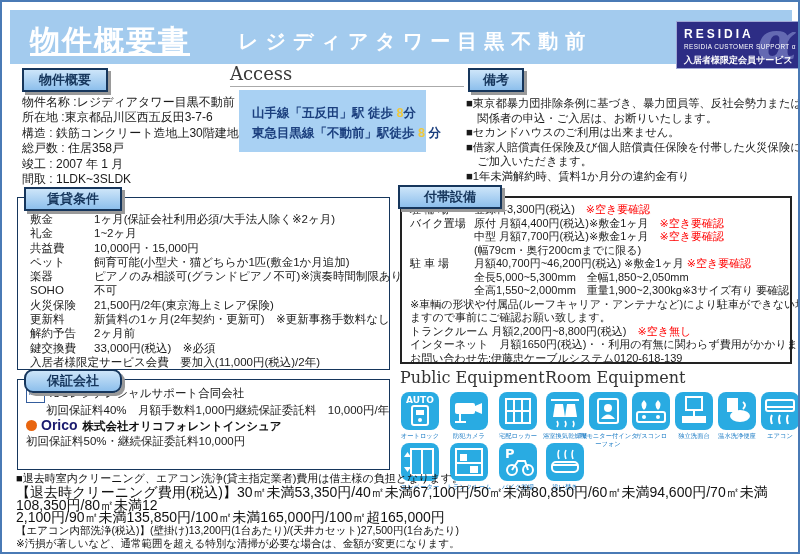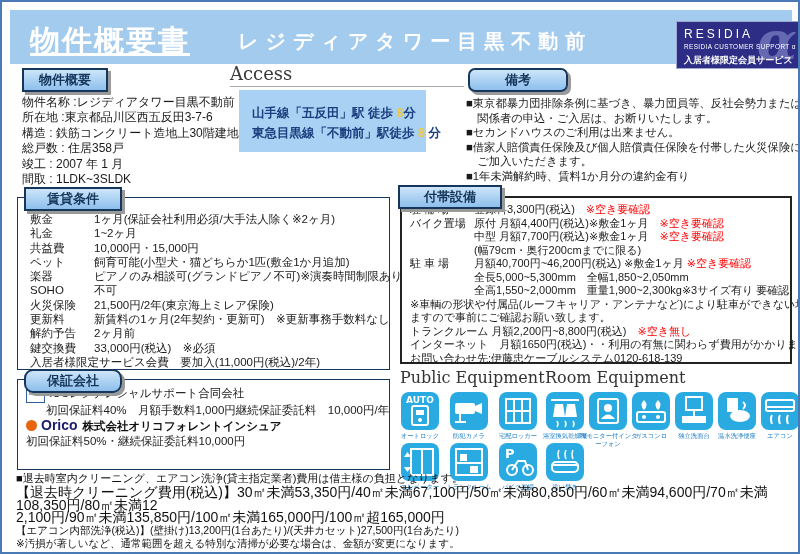--- a/index.html
+++ b/index.html
@@ -7,21 +7,21 @@
         box-sizing:border-box;overflow:hidden;font-family:"Liberation Sans","DejaVu Sans",sans-serif;color:#1a1a1a;}
   
   .hbar{position:absolute;left:8px;top:8px;width:782px;height:54px;background:#a3cbee;}
   .doc-title{position:absolute;left:20px;top:11px;font-family:"DejaVu Serif","Liberation Serif",serif;
              font-size:30px;font-weight:bold;color:#fff;text-decoration:underline;letter-spacing:2px;}
   .prop-title{position:absolute;left:228px;top:18px;font-size:20px;font-weight:bold;color:#fff;letter-spacing:7px;white-space:nowrap;}
   .badge{position:absolute;left:666px;top:11px;width:124px;height:48px;background:#2d2d85;border:1px solid #9fa8d5;
          box-sizing:border-box;color:#fff;overflow:hidden;}
   .badge .alpha{position:absolute;right:2px;top:-12px;font-family:"DejaVu Serif",serif;font-style:italic;
                 font-weight:bold;font-size:52px;color:rgba(145,155,215,.55);}
-  .badge .l1{position:absolute;left:7px;top:5px;font-size:12px;letter-spacing:3px;font-weight:normal;}
+  .badge .l1{position:absolute;left:7px;top:5px;font-size:12px;letter-spacing:3px;font-weight:bold;}
   .badge .l2{position:absolute;left:7px;top:21px;font-size:6.4px;letter-spacing:.4px;white-space:nowrap;}
   .badge .l3{position:absolute;left:7px;top:32px;font-size:9px;font-weight:bold;white-space:nowrap;}
   
   .hdrbox{position:absolute;background:linear-gradient(180deg,#cde5f9,#8dbfec);border:2px solid #16365c;
           box-shadow:3px 3px 0 #9a9a9a;color:#16365c;font-weight:bold;font-size:13px;text-align:center;
           padding:1px 0;z-index:5;box-sizing:border-box;}
   
   .ovlines{position:absolute;left:20px;top:93px;font-size:12px;line-height:15.4px;white-space:nowrap;}
   
   .access-h{position:absolute;left:228px;top:61px;font-family:"DejaVu Serif","Liberation Serif",serif;
@@ -87,21 +87,21 @@
     <div>間取 : 1LDK~3SLDK</div>
   </div>
 
   <div class="access-h">Access</div>
   <div class="access-rule"></div>
   <div class="access-box">
     <div><span>山手線「五反田」駅 徒歩 </span><span class="wnum">8</span><span>分</span></div>
     <div><span>東急目黒線「不動前」駅徒歩 </span><span class="wnum">8</span><span> 分</span></div>
   </div>
 
-  <div class="hdrbox" style="left:466px;top:66px;width:100px;border-radius:7px;">備考</div>
+  <div class="hdrbox" style="left:466px;top:66px;width:56px;">備考</div>
   <div class="rmlines">
     <div>■東京都暴力団排除条例に基づき、暴力団員等、反社会勢力または</div>
     <div>　関係者の申込・ご入居は、お断りいたします。</div>
     <div>■セカンドハウスのご利用は出来ません。</div>
     <div>■借家人賠償責任保険及び個人賠償責任保険を付帯した火災保険に</div>
     <div>　ご加入いただきます。</div>
     <div>■1年未満解約時、賃料1か月分の違約金有り</div>
   </div>
 
   <div class="rent-box"></div>

